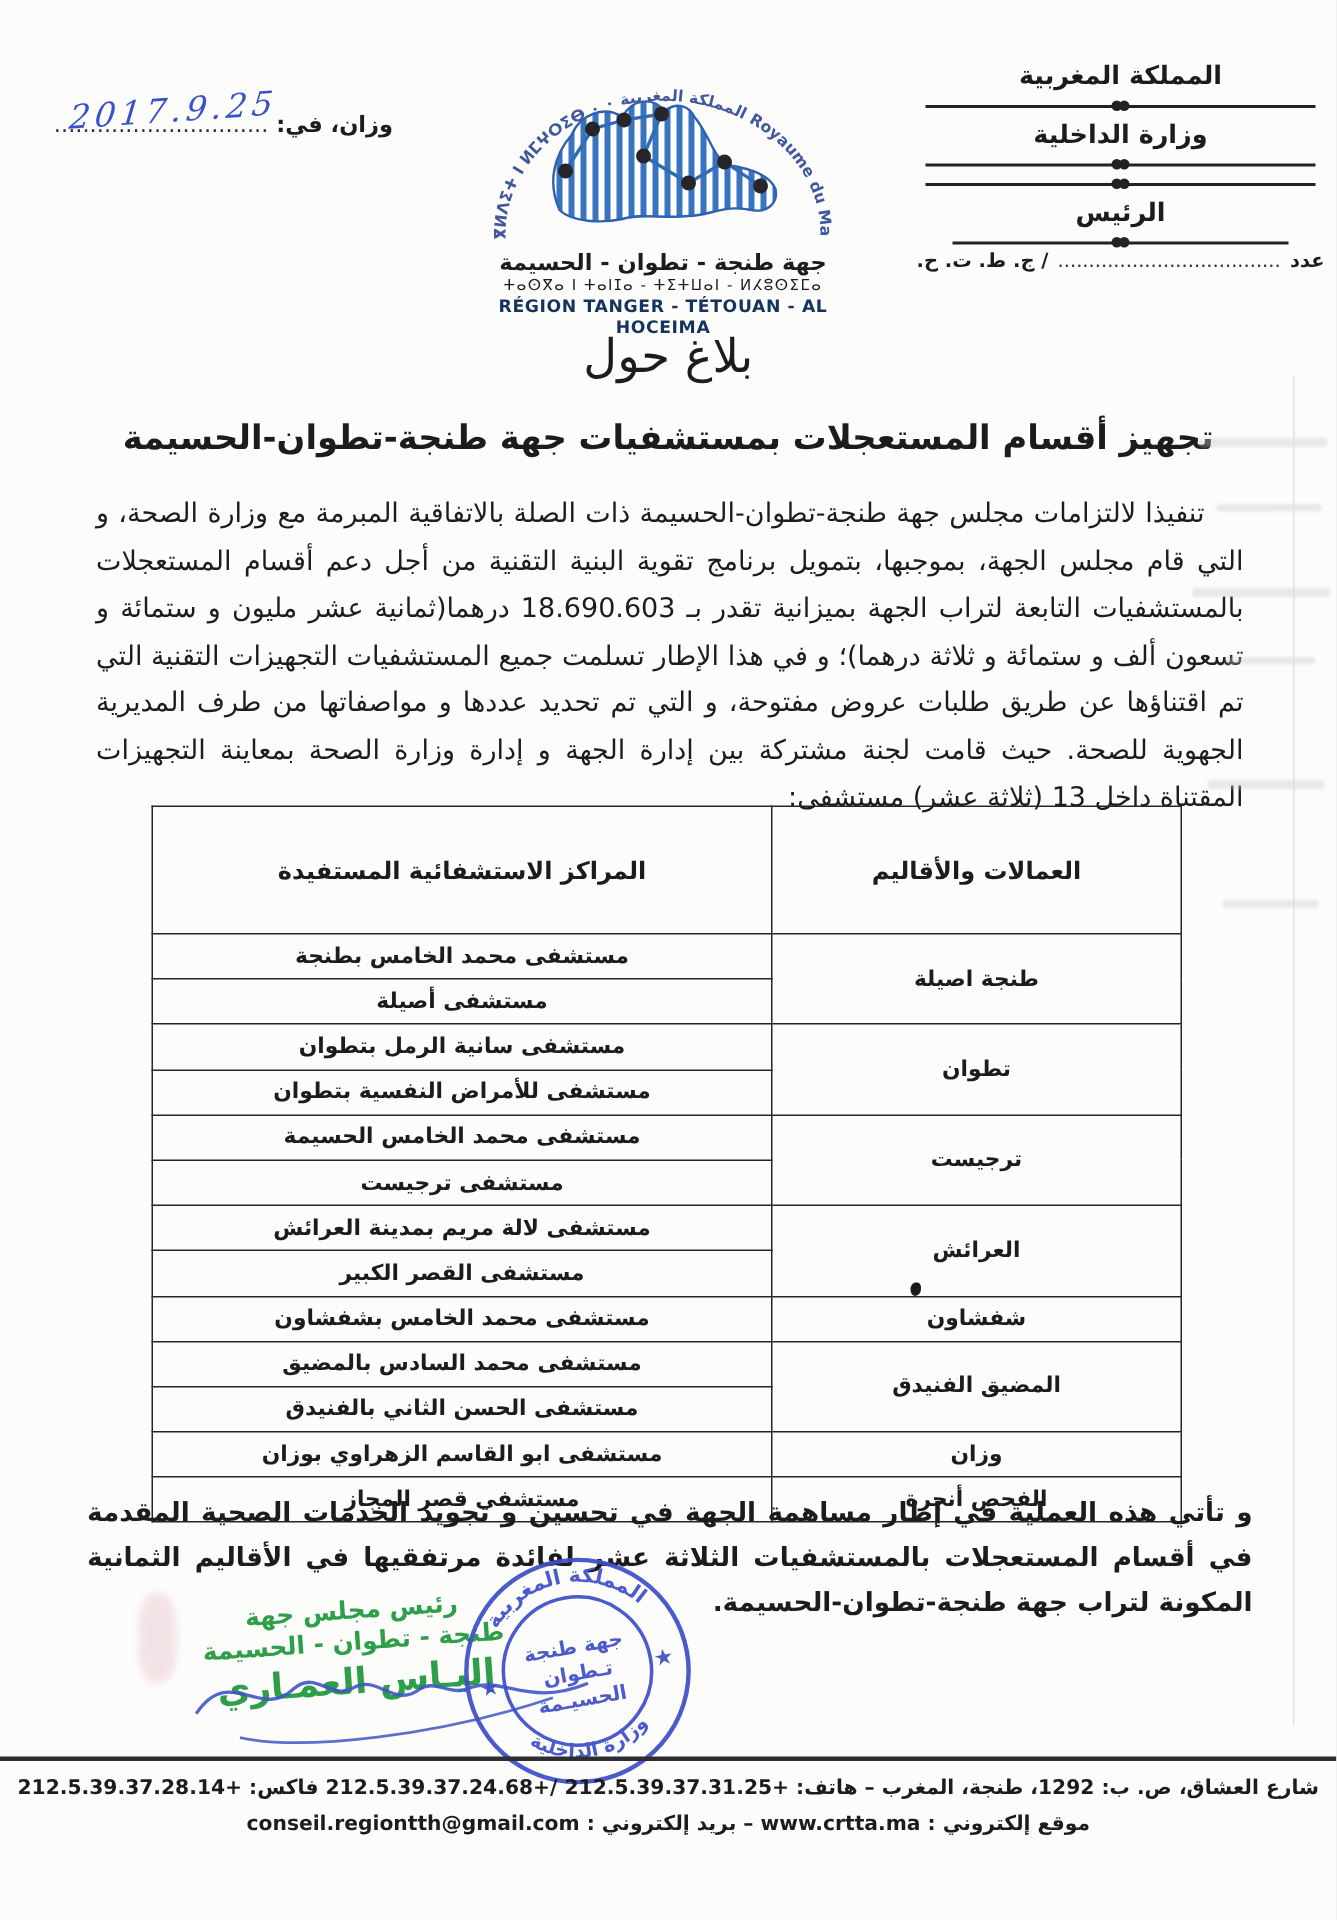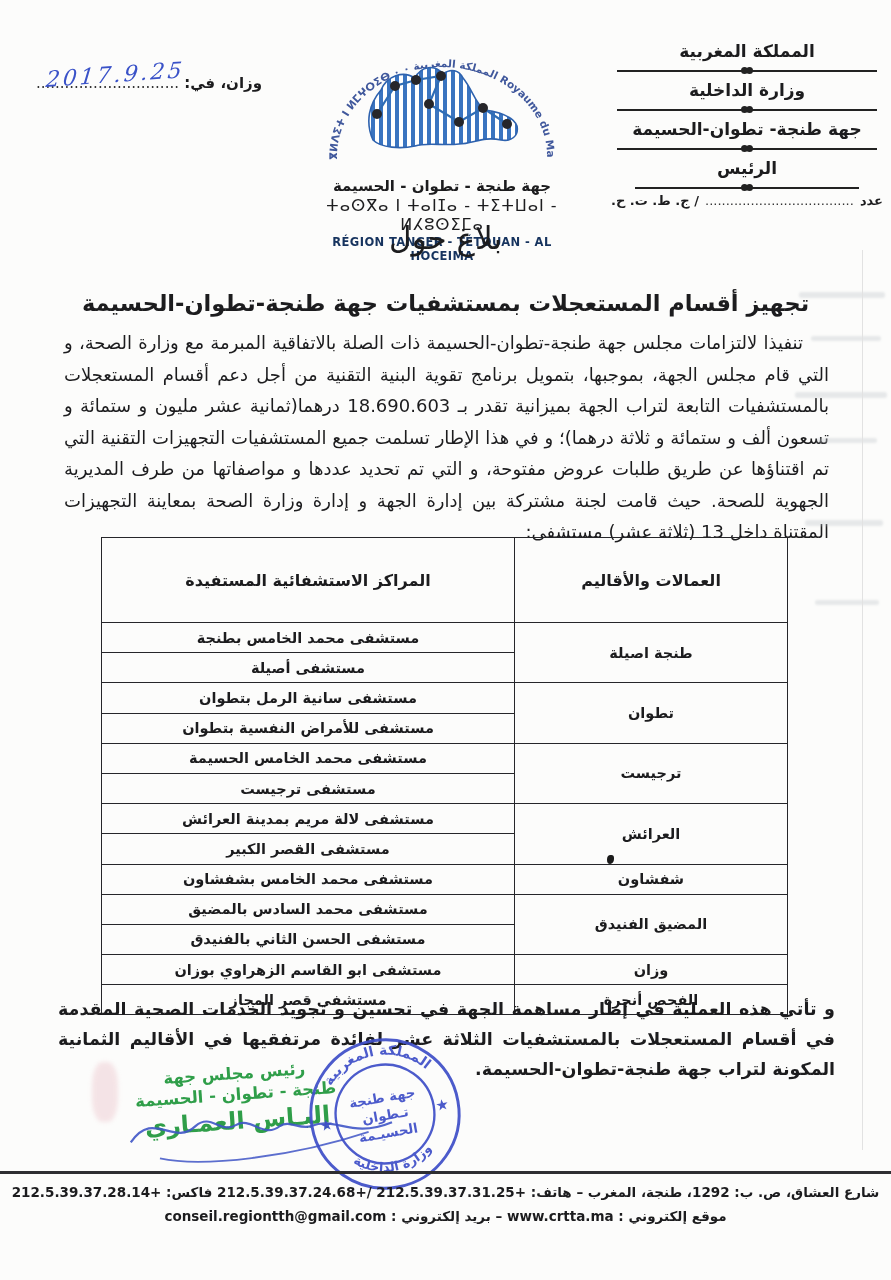--- a/index.html
+++ b/index.html
@@ -16,28 +16,28 @@
   .letterhead{position:absolute;top:40px;right:6px;width:276px;text-align:center;direction:rtl;}
   .lh-line{font-size:17px;font-weight:700;margin:1px 0;}
   .sep{display:flex;align-items:center;justify-content:center;margin:6px 8px;}
   .sep .ln{height:2px;background:#222;flex:1;}
   .sep .dot{width:7px;height:7px;border-radius:50%;background:#222;margin:0 -1px;}
   .number-line{display:flex;align-items:flex-end;direction:rtl;font-size:13px;font-weight:700;
                margin-top:0;padding:0 2px;white-space:nowrap;}
   .number-line .nd{flex:1;overflow:hidden;font-weight:400;color:#333;letter-spacing:0;}
   
   .logo-block{position:absolute;top:52px;left:322px;width:240px;text-align:center;}
-  .logo-arabic{font-size:15px;font-weight:700;margin-top:11px;}
-  .logo-tifinagh{font-size:16px;letter-spacing:1px;color:#1d1d1f;margin-top:1px;}
+  .logo-arabic{font-size:15px;font-weight:700;margin-top:0;}
+  .logo-tifinagh{font-size:10px;letter-spacing:1px;color:#1d1d1f;margin-top:1px;}
   .logo-french{font-size:11.5px;font-weight:700;color:#16335e;letter-spacing:.4px;margin-top:1px;}
   
   .title{position:absolute;top:220px;left:0;width:100%;text-align:center;
          font-size:31px;font-weight:400;}
   .subtitle{position:absolute;top:279px;left:0;width:100%;text-align:center;
-            font-size:22.5px;font-weight:700;margin-top:11px;}
+            font-size:22.5px;font-weight:700;}
   
   .body-text{position:absolute;top:327px;right:62px;left:64px;direction:rtl;
              text-align:justify;font-size:18px;line-height:31.5px;text-indent:26px;}
   
   .hospitals-table{position:absolute;top:537px;right:103px;width:686px;direction:rtl;
                    border-collapse:collapse;table-layout:fixed;}
   .hospitals-table th,.hospitals-table td{border:1.6px solid #26262a;text-align:center;
                    font-weight:700;vertical-align:middle;}
   .hospitals-table thead th{height:82px;font-size:16px;vertical-align:middle;}
   .hospitals-table tbody td{height:27.2px;font-size:14.5px;padding:1px 6px;margin-top:28px;}
@@ -89,21 +89,20 @@
         <span class="dot"></span>
         <span class="ln"></span>
       </div>
     <div class="lh-line">وزارة الداخلية</div>
     <div class="sep">
         <span class="ln"></span>
         <span class="dot"></span>
         <span class="dot"></span>
         <span class="ln"></span>
       </div>
-    <div class="lh-line">جهة طنجة- تطوان-الحسيمة</div>
     <div class="sep">
         <span class="ln"></span>
         <span class="dot"></span>
         <span class="dot"></span>
         <span class="ln"></span>
       </div>
     <div class="lh-line">الرئيس</div>
     <div class="sep" style="margin:6px 26px 2px;">
         <span class="ln"></span>
         <span class="dot"></span>

